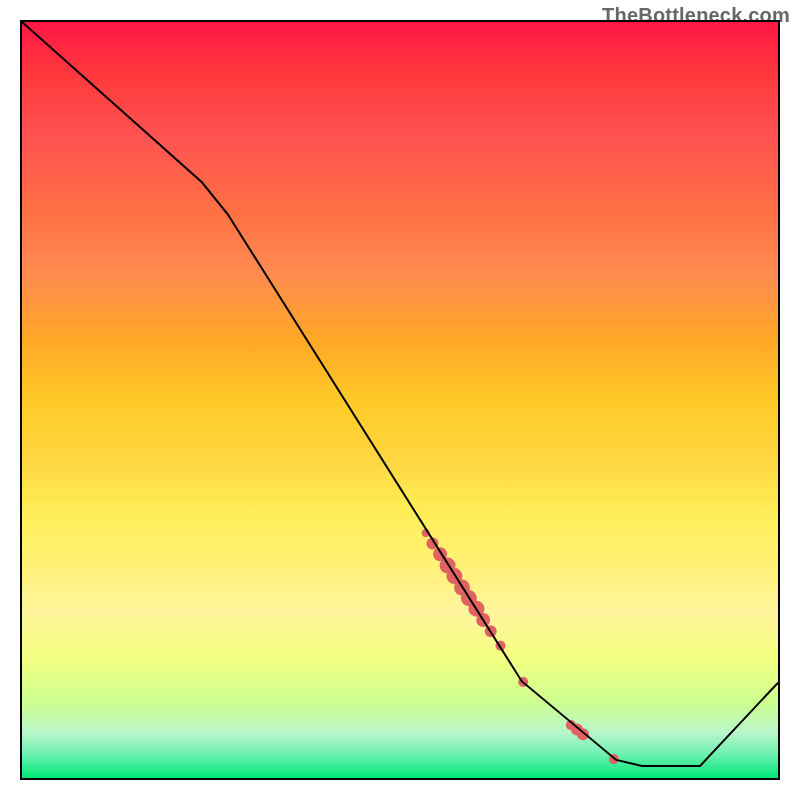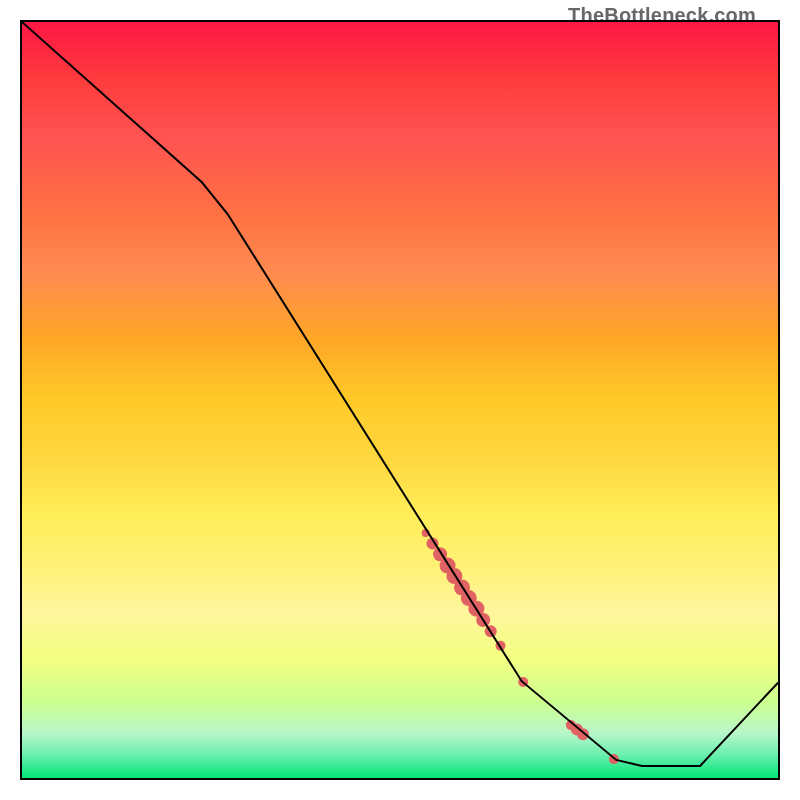--- a/index.html
+++ b/index.html
@@ -40,21 +40,21 @@
       #ccff90 90%,
       #b9f6ca 94%,
       #69f0ae 97%,
       #00e676 100%
     );
     overflow: hidden;
   }
   .watermark {
     position: absolute;
     top: 4px;
-    right: 44px;
+    right: 10px;
     font-size: 20px;
     font-weight: 600;
     color: #676767;
     letter-spacing: 0.2px;
   }
   svg.curve {
     position: absolute;
     left: 0;
     top: 0;
     width: 756px;

